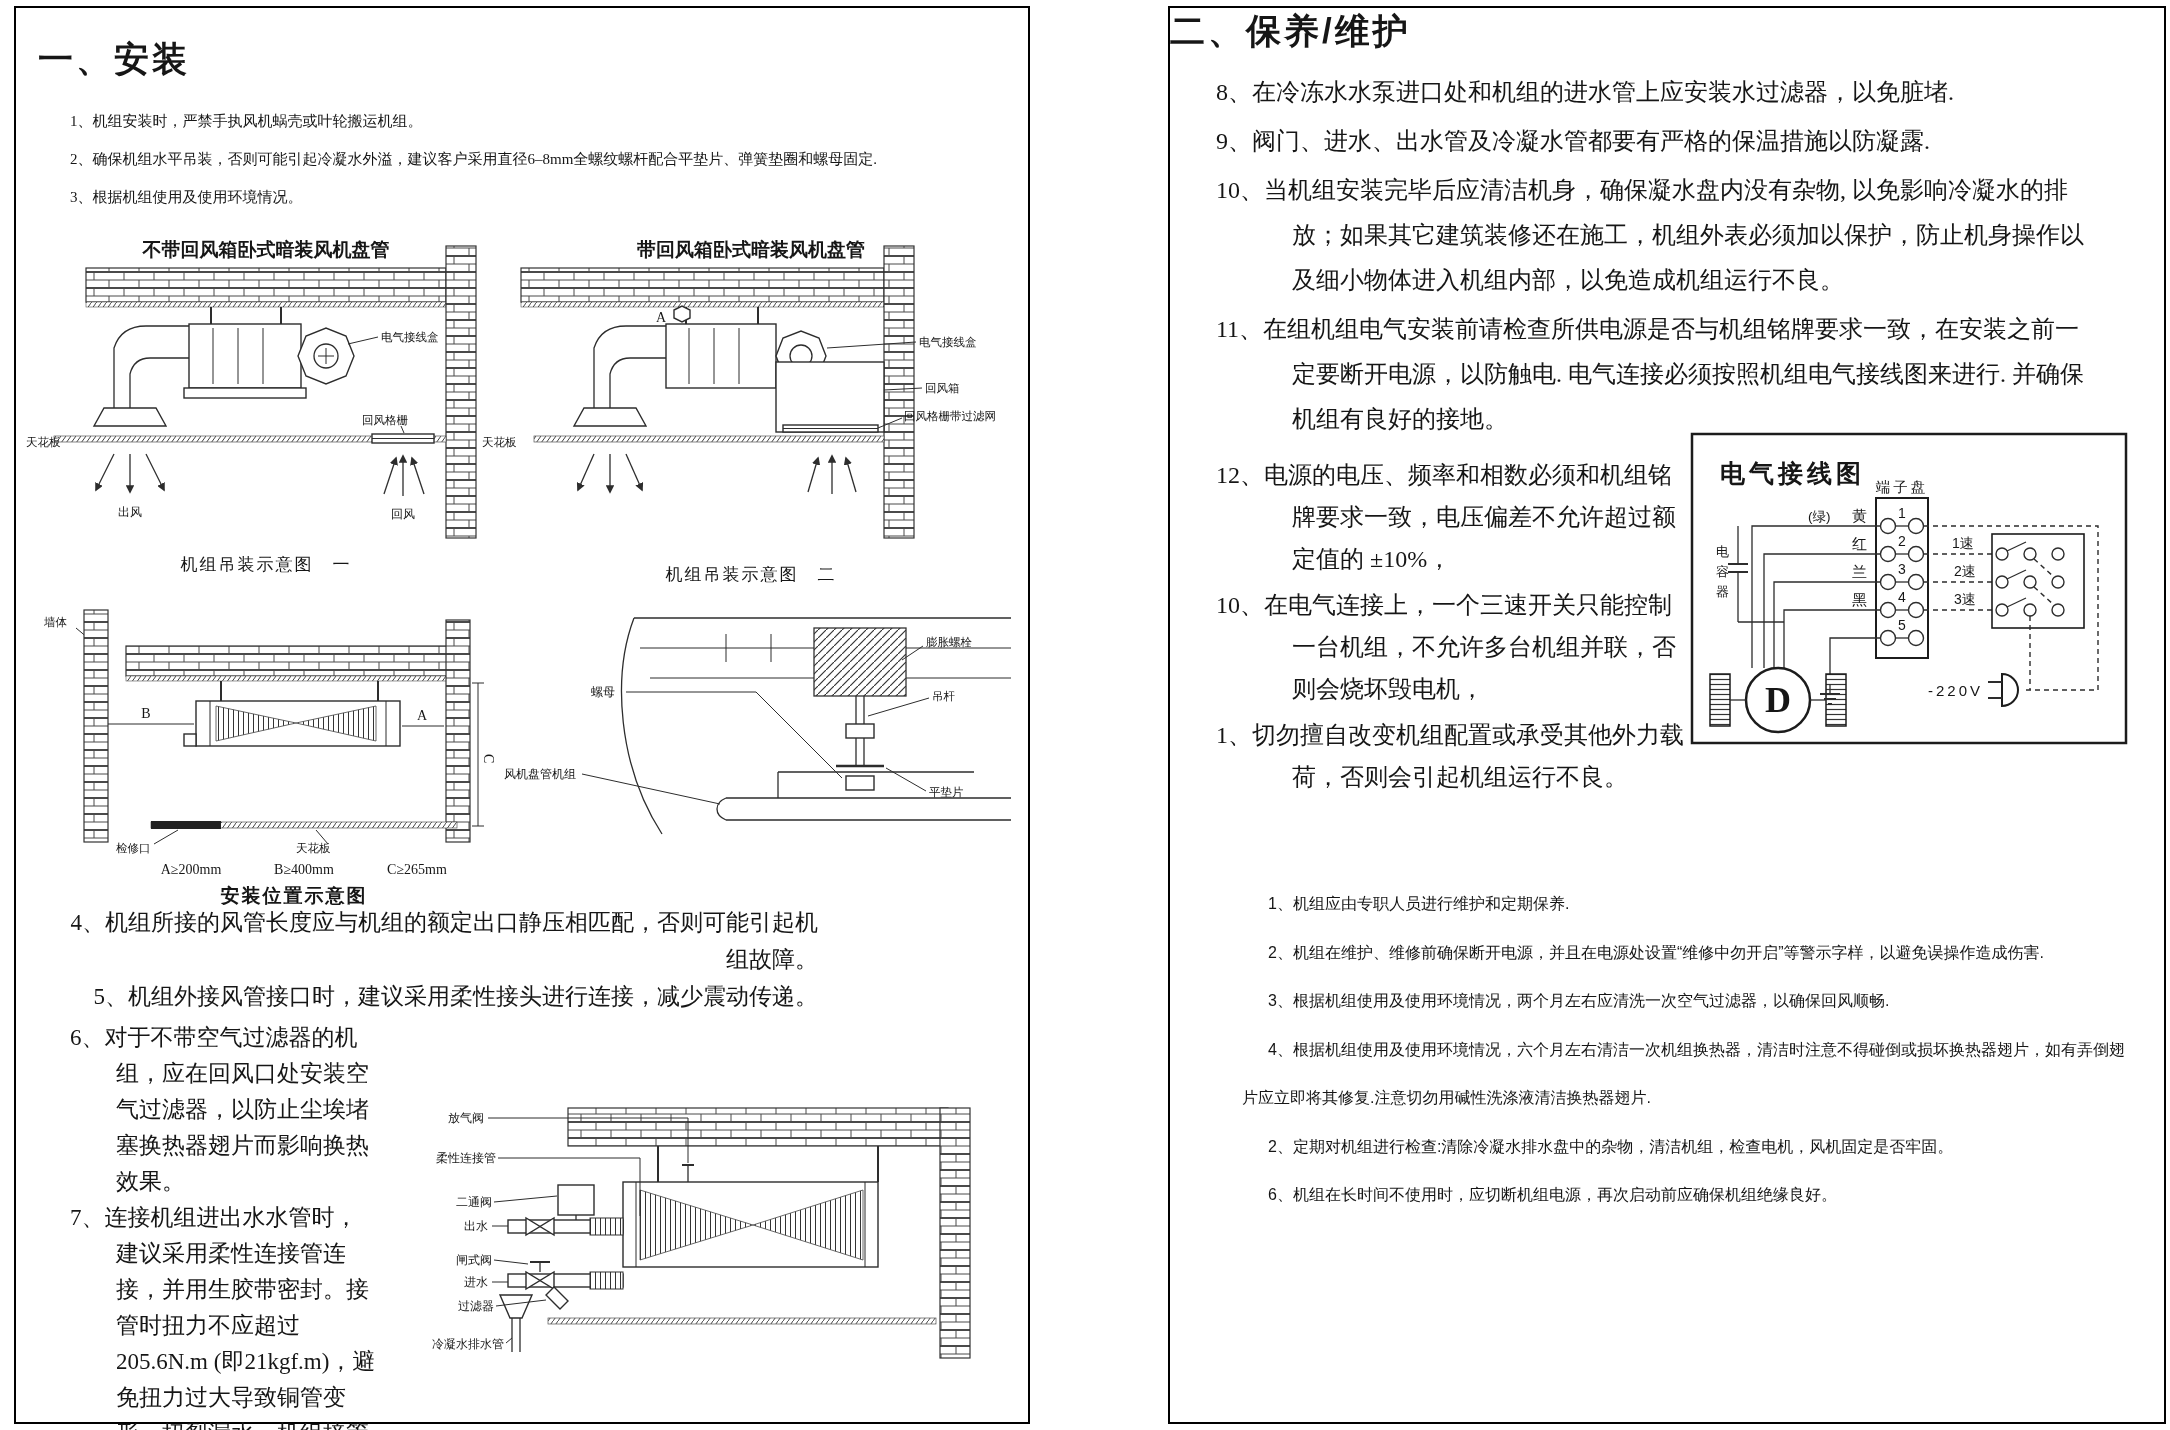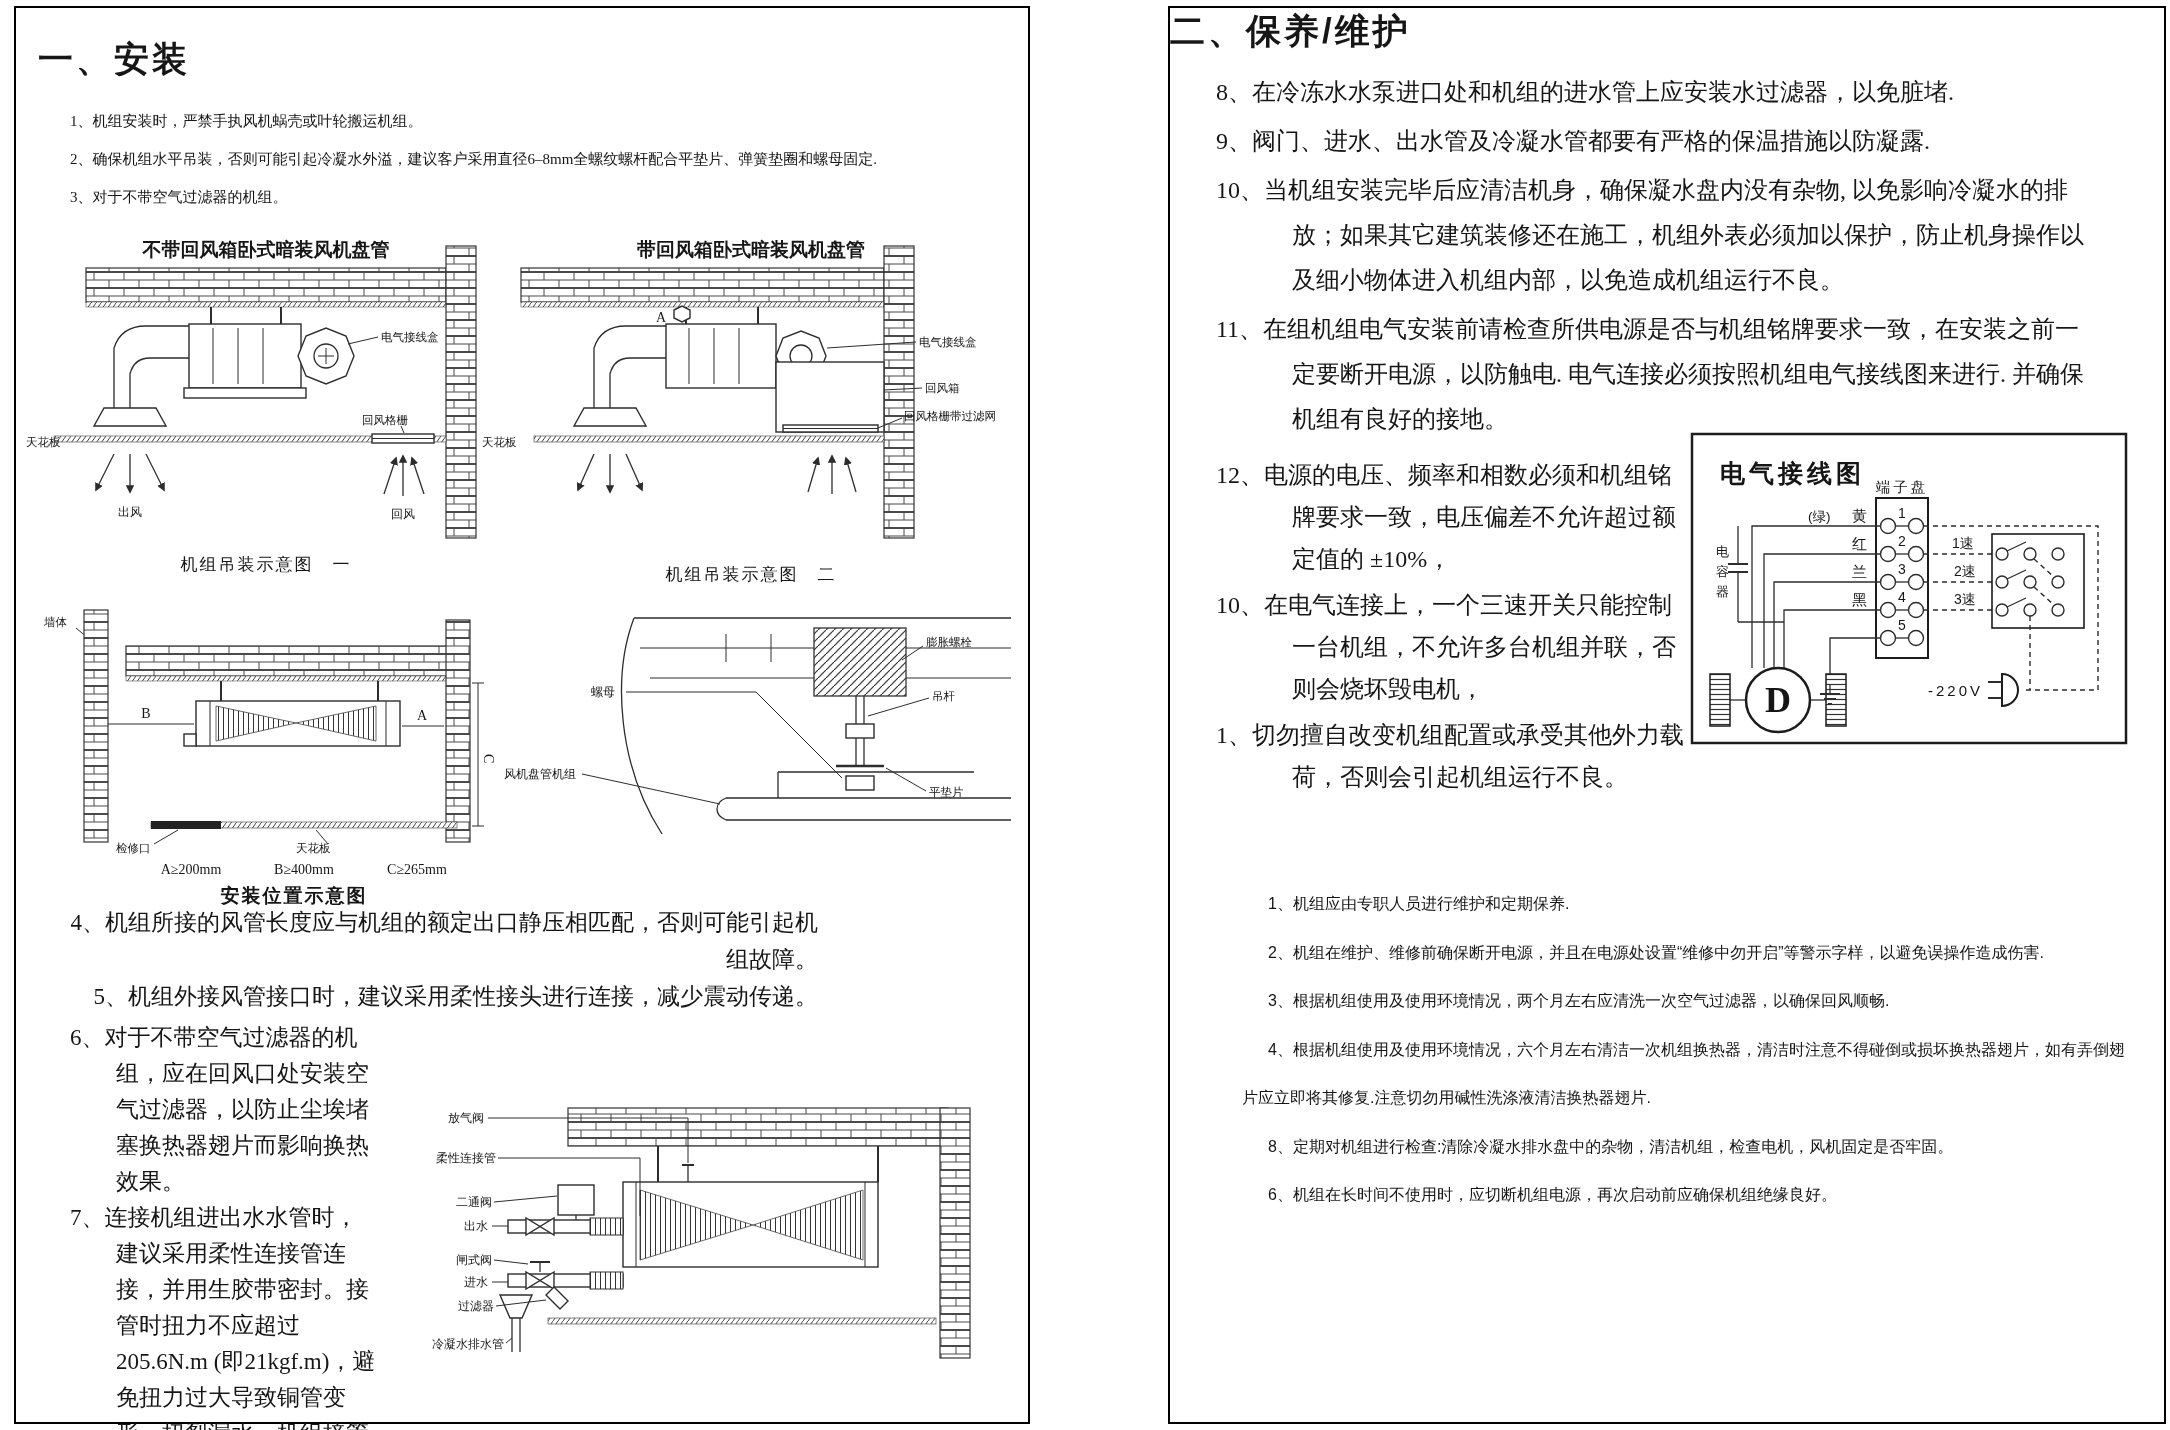--- a/index.html
+++ b/index.html
@@ -64,21 +64,21 @@
   </defs>
 </svg>
 
 <div class="page" id="pageL">
 
   <div class="h1" style="left:22px;top:28px;">一、安装</div>
 
   <div class="blk" style="left:54px;top:94px;width:872px;">
     <p class="it"><span>1、</span><span>机组安装时，严禁手执风机蜗壳或叶轮搬运机组。</span></p>
     <p class="it"><span>2、</span><span>确保机组水平吊装，否则可能引起冷凝水外溢，建议客户采用直径6–8mm全螺纹螺杆配合平垫片、弹簧垫圈和螺母固定.</span></p>
-    <p class="it"><span>3、</span><span>对于不带空气过滤器的机组。</span></p>
+    <p class="it"><span>3、</span><span>根据机组使用及使用环境情况。</span></p>
   </div>
 
   <svg style="left:10px;top:232px;" width="1000" height="360" viewBox="0 0 1000 360">
 
     <text class="dtitle" x="240" y="16" text-anchor="middle">不带回风箱卧式暗装风机盘管</text>
     <rect x="60" y="28" width="360" height="34" fill="url(#bricks)" stroke="#333" stroke-width="1.2"></rect>
     <rect x="60" y="62" width="360" height="5" fill="url(#dhatch)" stroke="#555" stroke-width="0.6"></rect>
     <rect x="420" y="6" width="30" height="292" fill="url(#bricks)" stroke="#333" stroke-width="1.2"></rect>
     <line x1="185" y1="67" x2="185" y2="84" class="lnk"></line>
       <line x1="255" y1="67" x2="255" y2="84" class="lnk"></line>
@@ -386,17 +386,17 @@
     <text class="wt" x="238" y="264" font-size="15" letter-spacing="3">-220V</text>
   </svg>
 
   <div class="h1">二、保养/维护</div>
 
   <div class="blk" style="left:72px;top:872px;width:896px;">
     <p class="itM">1、机组应由专职人员进行维护和定期保养.</p>
     <p class="itM">2、机组在维护、维修前确保断开电源，并且在电源处设置“维修中勿开启”等警示字样，以避免误操作造成伤害.</p>
     <p class="itM">3、根据机组使用及使用环境情况，两个月左右应清洗一次空气过滤器，以确保回风顺畅.</p>
     <p class="itM">4、根据机组使用及使用环境情况，六个月左右清洁一次机组换热器，清洁时注意不得碰倒或损坏换热器翅片，如有弄倒翅片应立即将其修复.注意切勿用碱性洗涤液清洁换热器翅片.</p>
-    <p class="itM">8、定期对机组进行检查:清除冷凝水排水盘中的杂物，清洁机组，检查电机，风机固定是否牢固。</p>
+    <p class="itM">2、定期对机组进行检查:清除冷凝水排水盘中的杂物，清洁机组，检查电机，风机固定是否牢固。</p>
     <p class="itM">6、机组在长时间不使用时，应切断机组电源，再次启动前应确保机组绝缘良好。</p>
   </div>
 
 </div>
 
 </body></html>

